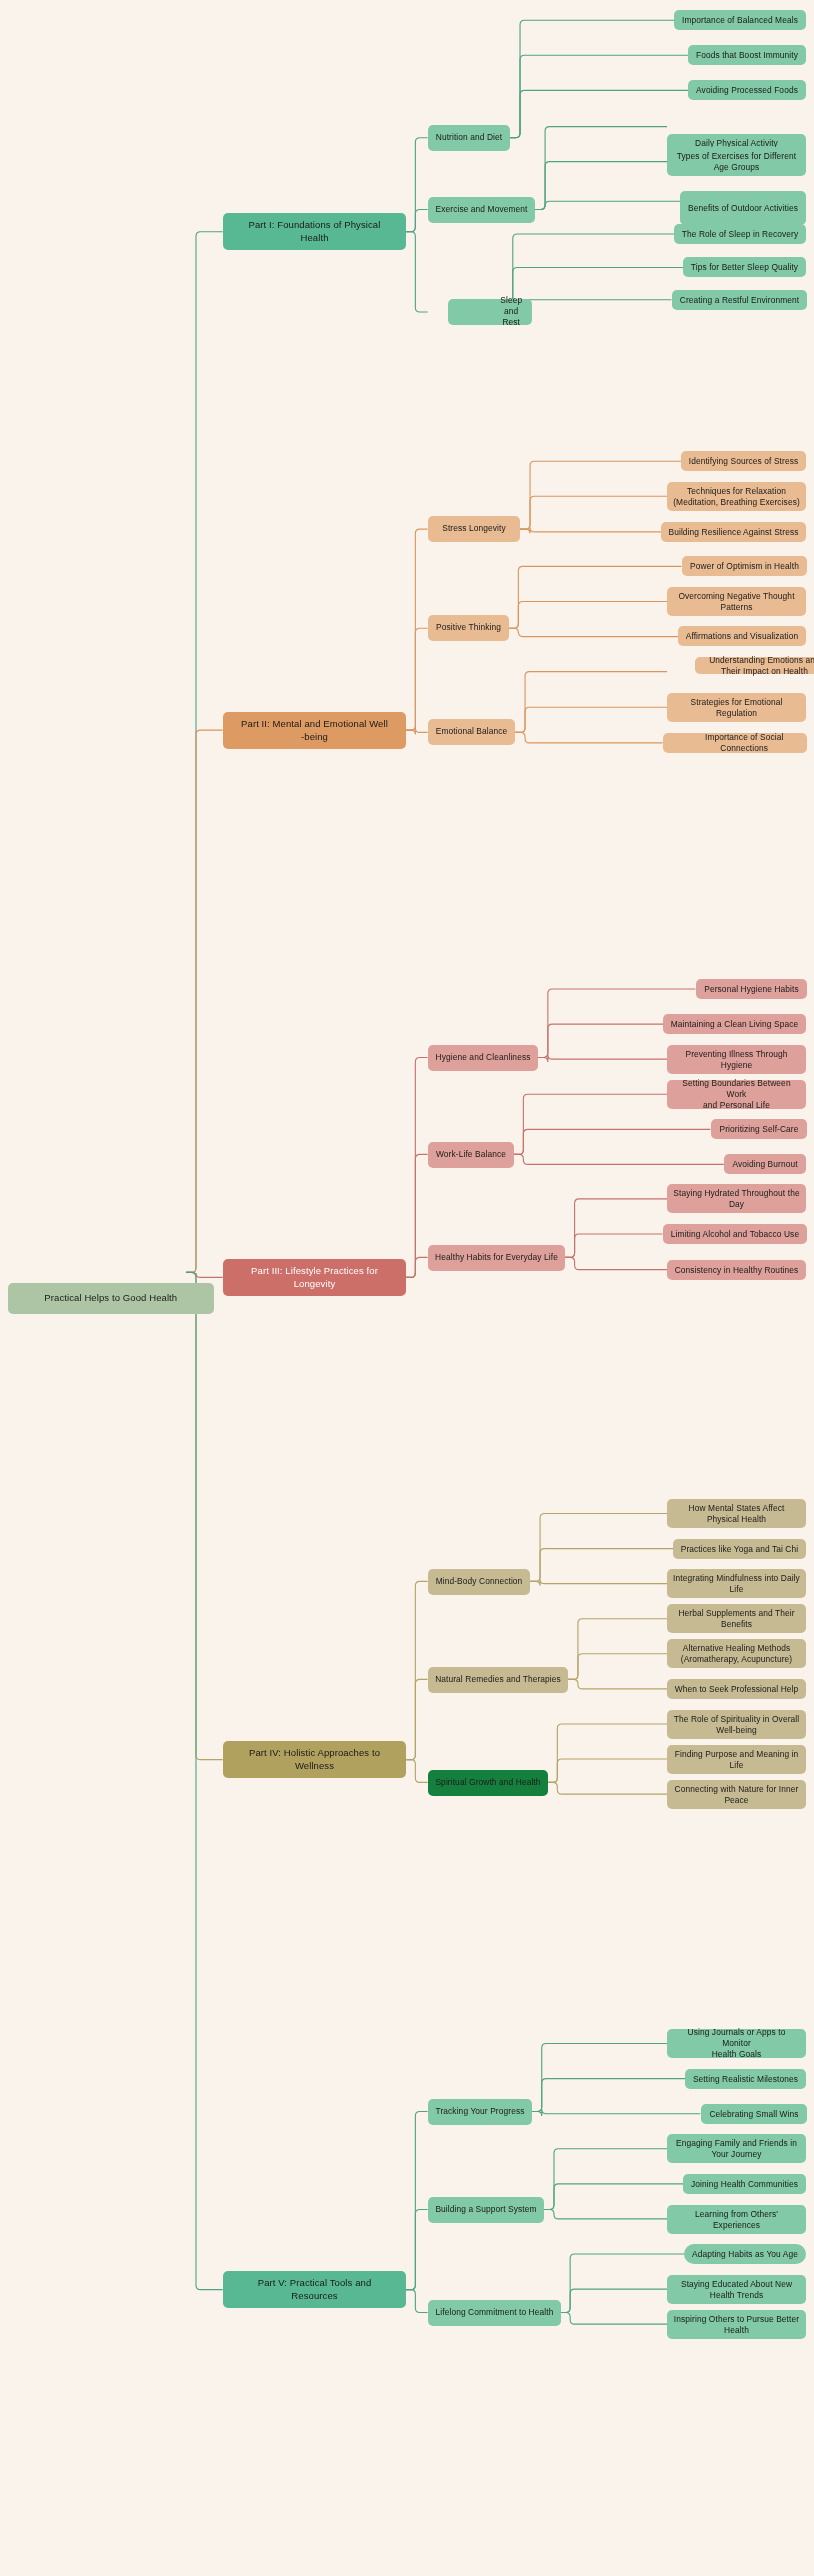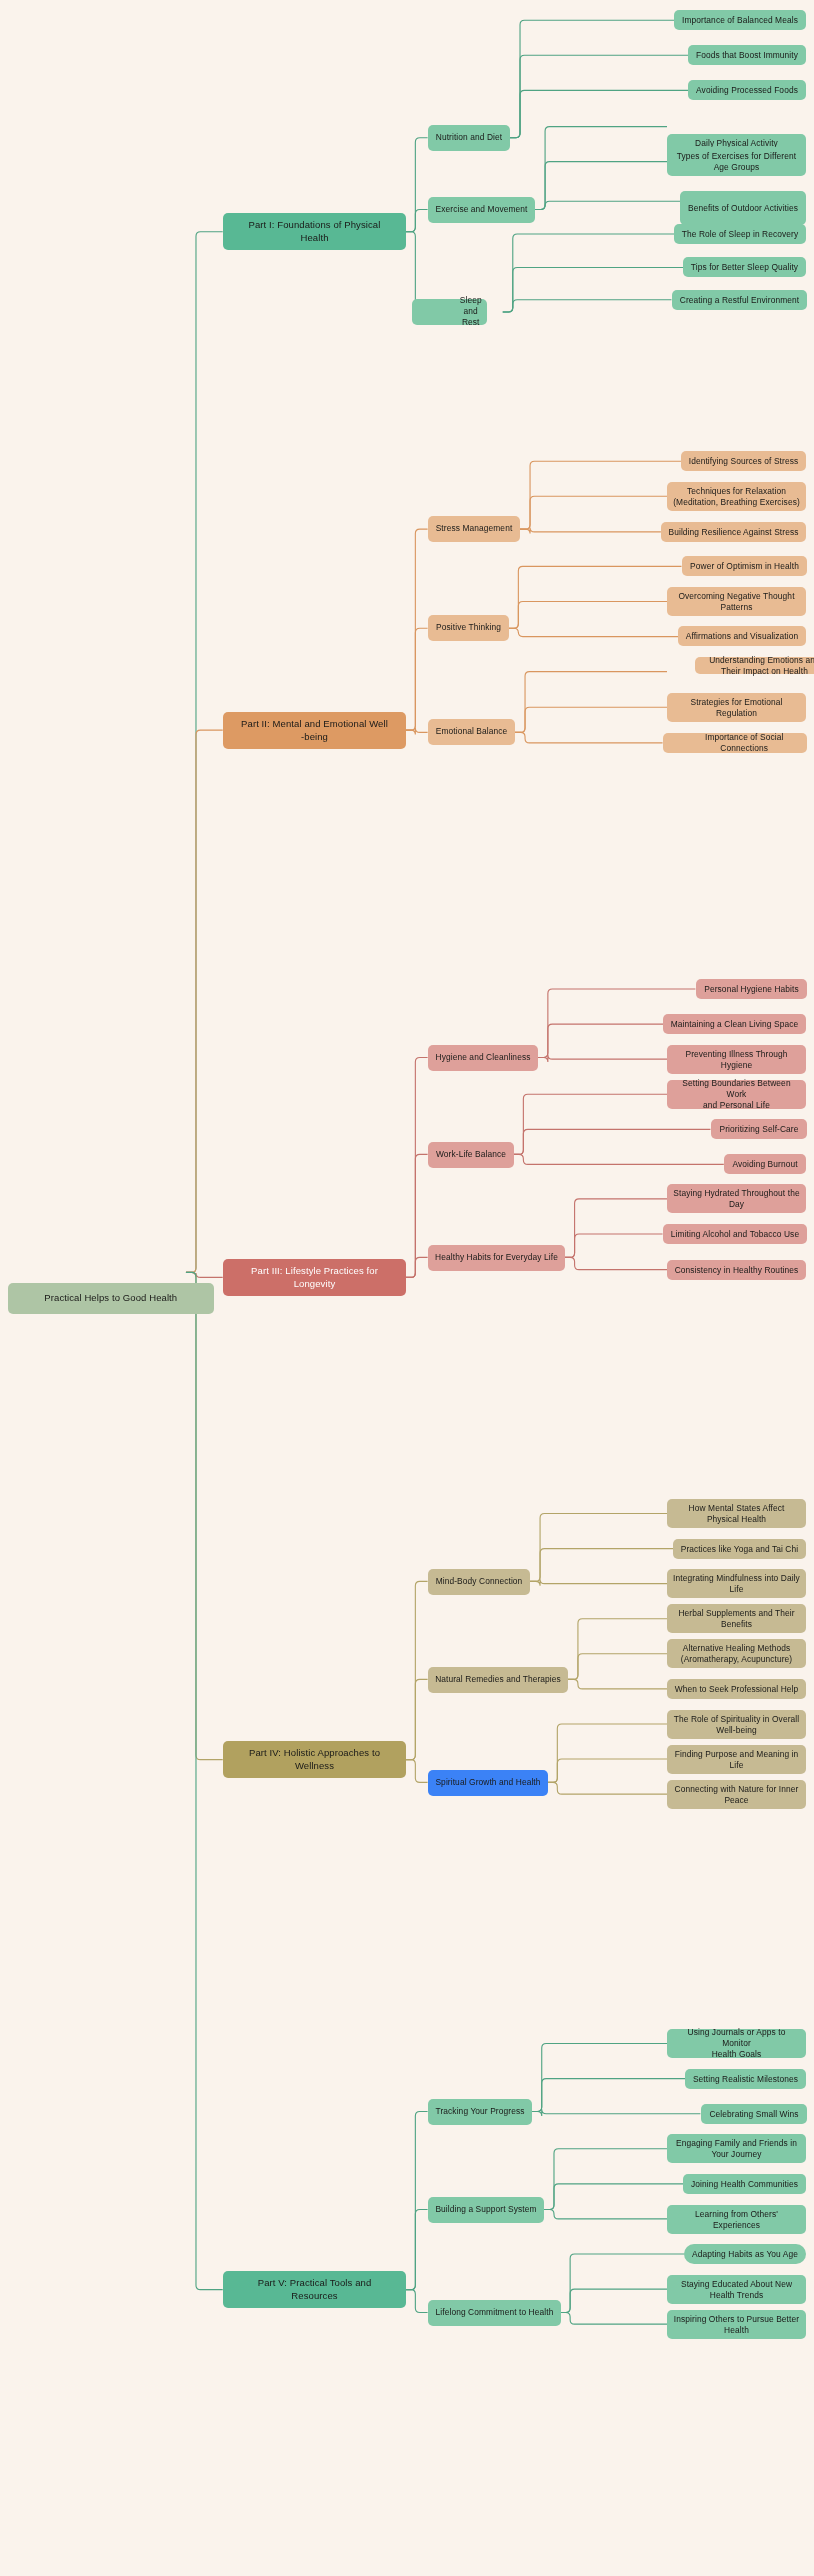--- a/index.html
+++ b/index.html
@@ -119,27 +119,27 @@
       <div class="node n-l2" style="left: 428px; top: 125px; width: 82px; height: 25.6px; background: rgb(129, 201, 167); color: rgb(26, 26, 24);">Nutrition and Diet</div>
       <div class="node n-leaf" style="left: 674px; top: 10px; width: 132px; height: 20px; background: rgb(129, 201, 167); color: rgb(26, 26, 24);">Importance of Balanced Meals</div>
       <div class="node n-leaf" style="left: 688px; top: 45px; width: 118px; height: 20px; background: rgb(129, 201, 167); color: rgb(26, 26, 24);">Foods that Boost Immunity</div>
       <div class="node n-leaf" style="left: 688px; top: 80px; width: 118px; height: 20px; background: rgb(129, 201, 167); color: rgb(26, 26, 24);">Avoiding Processed Foods</div>
       <div class="node n-l2" style="left: 428px; top: 197px; width: 107px; height: 25.6px; background: rgb(129, 201, 167); color: rgb(26, 26, 24);">Exercise and Movement</div>
       <div class="node n-leaf" style="left: 667px; top: 112px; width: 139px; height: 29px; background: rgb(129, 201, 167); color: rgb(26, 26, 24); margin-top: 22px;">Daily Physical Activity
 Recommendations</div>
       <div class="node n-leaf" style="left: 667px; top: 147px; width: 139px; height: 29px; background: rgb(129, 201, 167); color: rgb(26, 26, 24);">Types of Exercises for Different
 Age Groups</div>
       <div class="node n-leaf" style="left: 680px; top: 191px; width: 126px; height: 34px; background: rgb(129, 201, 167); color: rgb(26, 26, 24);">Benefits of Outdoor Activities</div>
-      <div class="node n-l2" style="left: 412px; top: 299px; width: 75px; height: 25.6px; background: rgb(129, 201, 167); color: rgb(26, 26, 24); padding-left: 48px;">Sleep and Rest</div>
+      <div class="node n-l2" style="left: 448px; top: 299px; width: 84px; height: 25.6px; background: rgb(129, 201, 167); color: rgb(26, 26, 24); padding-left: 48px;">Sleep and Rest</div>
       <div class="node n-leaf" style="left: 674px; top: 224px; width: 132px; height: 20px; background: rgb(129, 201, 167); color: rgb(26, 26, 24);">The Role of Sleep in Recovery</div>
       <div class="node n-leaf" style="left: 683px; top: 257px; width: 123px; height: 20px; background: rgb(129, 201, 167); color: rgb(26, 26, 24);">Tips for Better Sleep Quality</div>
       <div class="node n-leaf" style="left: 672px; top: 290px; width: 135px; height: 20px; background: rgb(129, 201, 167); color: rgb(26, 26, 24);">Creating a Restful Environment</div>
       <div class="node n-part" style="left: 223px; top: 712px; width: 183px; height: 37px; background: rgb(221, 154, 99); color: rgb(26, 26, 24);">Part II: Mental and Emotional Well
 -being</div>
-      <div class="node n-l2" style="left: 428px; top: 516px; width: 92px; height: 25.6px; background: rgb(232, 187, 147); color: rgb(26, 26, 24);">Stress Management</div>
+      <div class="node n-l2" style="left: 428px; top: 516px; width: 92px; height: 25.6px; background: rgb(232, 187, 147); color: rgb(26, 26, 24);">Stress Longevity</div>
       <div class="node n-leaf" style="left: 681px; top: 451px; width: 125px; height: 20px; background: rgb(232, 187, 147); color: rgb(26, 26, 24);">Identifying Sources of Stress</div>
       <div class="node n-leaf" style="left: 667px; top: 482px; width: 139px; height: 29px; background: rgb(232, 187, 147); color: rgb(26, 26, 24);">Techniques for Relaxation
 (Meditation, Breathing Exercises)</div>
       <div class="node n-leaf" style="left: 661px; top: 522px; width: 145px; height: 20px; background: rgb(232, 187, 147); color: rgb(26, 26, 24);">Building Resilience Against Stress</div>
       <div class="node n-l2" style="left: 428px; top: 615px; width: 81px; height: 25.6px; background: rgb(232, 187, 147); color: rgb(26, 26, 24);">Positive Thinking</div>
       <div class="node n-leaf" style="left: 682px; top: 556px; width: 125px; height: 20px; background: rgb(232, 187, 147); color: rgb(26, 26, 24);">Power of Optimism in Health</div>
       <div class="node n-leaf" style="left: 667px; top: 587px; width: 139px; height: 29px; background: rgb(232, 187, 147); color: rgb(26, 26, 24);">Overcoming Negative Thought
 Patterns</div>
       <div class="node n-leaf" style="left: 678px; top: 626px; width: 128px; height: 20px; background: rgb(232, 187, 147); color: rgb(26, 26, 24);">Affirmations and Visualization</div>
       <div class="node n-l2" style="left: 428px; top: 719px; width: 87px; height: 25.6px; background: rgb(232, 187, 147); color: rgb(26, 26, 24);">Emotional Balance</div>
@@ -172,21 +172,21 @@
 Physical Health</div>
       <div class="node n-leaf" style="left: 673px; top: 1539px; width: 133px; height: 20px; background: rgb(198, 186, 147); color: rgb(26, 26, 24);">Practices like Yoga and Tai Chi</div>
       <div class="node n-leaf" style="left: 667px; top: 1569px; width: 139px; height: 29px; background: rgb(198, 186, 147); color: rgb(26, 26, 24);">Integrating Mindfulness into Daily
 Life</div>
       <div class="node n-l2" style="left: 428px; top: 1667px; width: 140px; height: 25.6px; background: rgb(198, 186, 147); color: rgb(26, 26, 24);">Natural Remedies and Therapies</div>
       <div class="node n-leaf" style="left: 667px; top: 1604px; width: 139px; height: 29px; background: rgb(198, 186, 147); color: rgb(26, 26, 24);">Herbal Supplements and Their
 Benefits</div>
       <div class="node n-leaf" style="left: 667px; top: 1639px; width: 139px; height: 29px; background: rgb(198, 186, 147); color: rgb(26, 26, 24);">Alternative Healing Methods
 (Aromatherapy, Acupuncture)</div>
       <div class="node n-leaf" style="left: 667px; top: 1679px; width: 139px; height: 20px; background: rgb(198, 186, 147); color: rgb(26, 26, 24);">When to Seek Professional Help</div>
-      <div class="node n-l2" style="left: 428px; top: 1770px; width: 120px; height: 25.6px; background: #3b82f6; color: rgb(26, 26, 24);">Spiritual Growth and Health</div>
+      <div class="node n-l2" style="left: 428px; top: 1770px; width: 120px; height: 25.6px; background: #15803d; color: rgb(26, 26, 24);">Spiritual Growth and Health</div>
       <div class="node n-leaf" style="left: 667px; top: 1710px; width: 139px; height: 29px; background: rgb(198, 186, 147); color: rgb(26, 26, 24);">The Role of Spirituality in Overall
 Well-being</div>
       <div class="node n-leaf" style="left: 667px; top: 1745px; width: 139px; height: 29px; background: rgb(198, 186, 147); color: rgb(26, 26, 24);">Finding Purpose and Meaning in
 Life</div>
       <div class="node n-leaf" style="left: 667px; top: 1780px; width: 139px; height: 29px; background: rgb(198, 186, 147); color: rgb(26, 26, 24);">Connecting with Nature for Inner
 Peace</div>
       <div class="node n-part" style="left: 223px; top: 2271px; width: 183px; height: 37px; background: rgb(88, 184, 148); color: rgb(26, 26, 24);">Part V: Practical Tools and
 Resources</div>
       <div class="node n-l2" style="left: 428px; top: 2099px; width: 104px; height: 25.6px; background: rgb(129, 201, 167); color: rgb(26, 26, 24);">Tracking Your Progress</div>
       <div class="node n-leaf" style="left: 667px; top: 2029px; width: 139px; height: 29px; background: rgb(129, 201, 167); color: rgb(26, 26, 24);">Using Journals or Apps to Monitor

